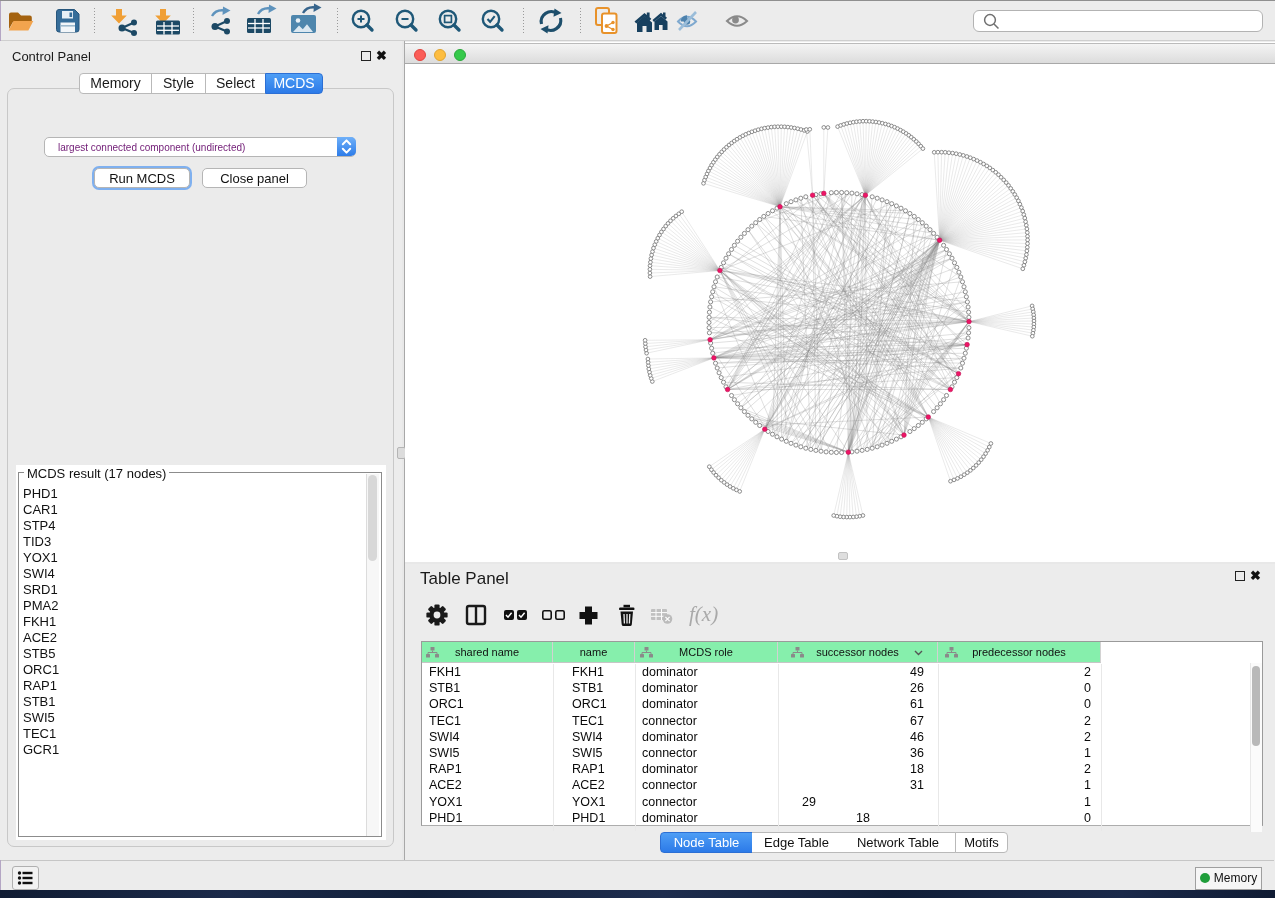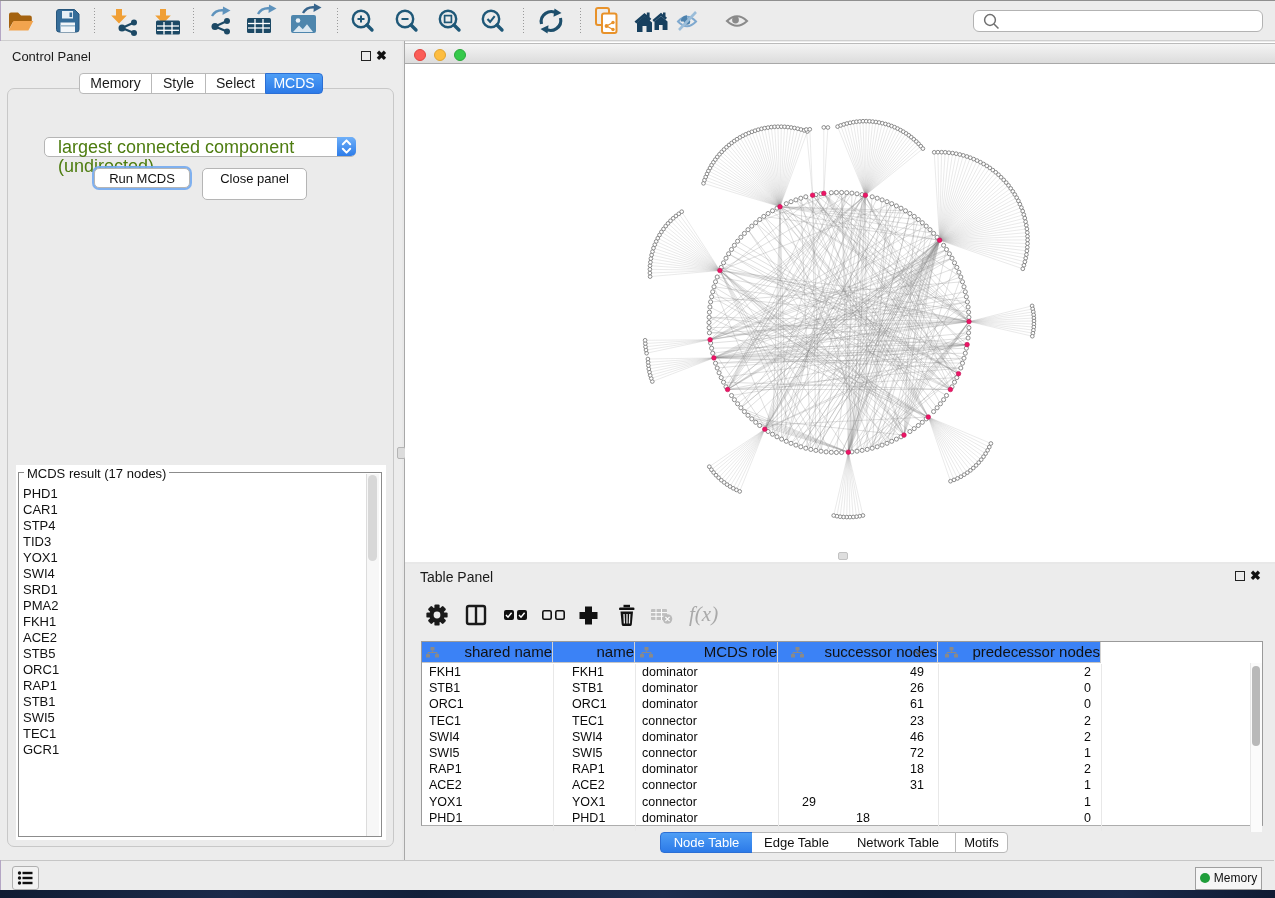--- a/index.html
+++ b/index.html
@@ -14,40 +14,40 @@
 #searchbox{left:973px;top:10px;width:290px;height:22px;background:#fff;border:1px solid #b3b3b3;border-radius:6px}
 
 #cpanel{left:0;top:41px;width:401px;height:819px;background:#ececec}
 #cpanel .hdr{position:absolute;left:12px;top:8px;font-size:13px;color:#1a1a1a}
 .sqicon{position:absolute;width:10px;height:10px;border:1.5px solid #222}
 .xicon{position:absolute;font-size:13px;font-weight:bold;color:#111}
 #tabpane{position:absolute;left:7px;top:47px;width:387px;height:759px;background:#ebebeb;border:1px solid #c8c8c8;border-radius:7px}
 .tab{position:absolute;top:32px;height:21px;background:#fff;border:1px solid #b9b9b9;font-size:14px;color:#1a1a1a;text-align:center;line-height:19px}
 .tabsel{background:linear-gradient(#4e9ef5,#2c7ae8);color:#fff;border-color:#2c6fd4}
 
-.combo{position:absolute;background:#fff;border:1px solid #b5b5b5;border-radius:5px;font-size:18px;color:#4d7c0f}
+.combo{position:absolute;background:#fff;border:1px solid #b5b5b5;border-radius:5px;font-size:10px;color:#701a75}
 .combostep{position:absolute;right:-1px;top:-1px;width:19px;height:19px;border-radius:0 5px 5px 0;background:linear-gradient(#6fb0f9,#2d7ce9)}
 .btn{position:absolute;background:#fff;border:1px solid #b5b5b5;border-radius:5px;font-size:13px;color:#111;text-align:center}
 
 #vsplit{left:402px;top:41px;width:3px;height:819px;background:#e8e8e8;border-right:1px solid #a8a8a8}
 #vgrip{left:397px;top:447px;width:9px;height:12px;background:#dcdcdc;border:1px solid #b5b5b5;border-radius:2px}
 
 #netwin{left:405px;top:42px;width:870px;height:520px;background:#fff}
 #nettitle{position:absolute;left:0;top:1px;width:870px;height:21px;background:linear-gradient(#f4f4f4,#dcdcdc);border-top:1px solid #bbb;border-bottom:1px solid #a8a8a8}
 #nettitle .t{position:absolute;left:0;right:0;top:3px;text-align:center;font-size:13px;color:#2d2d2d}
 .light{position:absolute;top:5px;width:12px;height:12px;border-radius:50%}
 
 
 #hsplit{left:405px;top:562px;width:870px;height:2px;background:#e8e8e8}
 #hgrip{left:838px;top:552px;width:10px;height:8px;background:#dedede;border:1px solid #c2c2c2;border-radius:2px}
 
 #tpanel{left:405px;top:564px;width:870px;height:296px;background:#ececec}
-#tpanel .hdr{position:absolute;left:15px;top:5px;font-size:14px;color:#1a1a1a}
+#tpanel .hdr{position:absolute;left:15px;top:5px;font-size:17px;color:#1a1a1a}
 #ttable{position:absolute;left:16px;top:77px;width:842px;height:185px;background:#fff;border:1px solid #9a9a9a;border-bottom:1px solid #adadad}
-.thead{position:absolute;left:0;top:0;height:21px;background:#3b82f6;border-right:1px solid #d2d2d2;border-bottom:1px solid #c6c6c6;font-size:15px;color:#111;text-align:right;line-height:20px}
+.thead{position:absolute;left:0;top:0;height:21px;background:#86efac;border-right:1px solid #d2d2d2;border-bottom:1px solid #c6c6c6;font-size:11px;color:#111;text-align:center;line-height:20px}
 .trow{position:absolute;font-size:12.5px;color:#0a0a0a;height:16px;line-height:16px}
 .btab{position:absolute;top:268px;height:21px;background:#fff;border:1px solid #b9b9b9;font-size:13px;color:#111;text-align:center;line-height:19px}
 .btab.tabsel{background:linear-gradient(#4e9ef5,#2c7ae8);color:#fff;border-color:#2c6fd4}
 
 #statusbar{left:1px;top:860px;width:1273px;height:30px;background:#ececec;border-top:1px solid #c6c6c6;border-radius:0 0 7px 7px}
 #listbtn{position:absolute;left:11px;top:5px;width:27px;height:24px;background:#f2f2f2;border:1px solid #b0b0b0;border-radius:3px}
 #membtn{position:absolute;right:12px;top:6px;width:67px;height:23px;background:#f6f6f6;border:1px solid #9f9f9f;font-size:12px;color:#111;line-height:21px;text-align:center}
 #wallpaper{left:0;top:890px;width:1275px;height:8px;background:linear-gradient(90deg,#101c33,#1b2a4a 18%,#12203a 33%,#1e2d4e 52%,#101e38 70%,#1a294a 88%,#0f1b33)}
 svg{position:absolute}
 </style></head>
@@ -182,21 +182,21 @@
  <div class="tab" style="left:205px;width:61px">Select</div>
  <div class="tab tabsel" style="left:265px;width:58px;border-radius:0 4px 4px 0">MCDS</div>
  <div class="combo" style="left:44px;top:96px;width:312px;height:20px;line-height:19px;padding-left:13px">largest connected component (undirected)
   <div class="combostep">
         <svg width="19" height="19" viewBox="0 0 19 19">
           <path d="M5.8 7.2 L9.5 3.4 L13.2 7.2 M5.8 11.8 L9.5 15.6 L13.2 11.8" fill="none" stroke="#fff" stroke-width="2" stroke-linecap="round" stroke-linejoin="round"></path>
         </svg>
       </div>
  </div>
  <div class="btn" style="left:94px;top:127px;width:96px;height:20px;line-height:19px;box-shadow:0 0 0 2px rgba(115,170,240,.9)">Run MCDS</div>
- <div class="btn" style="left:202px;top:127px;width:105px;height:32px;line-height:19px">Close panel</div>
+ <div class="btn" style="left:202px;top:127px;width:105px;height:20px;line-height:19px">Close panel</div>
  <div class="abs" style="left:16px;top:424px;width:370px;height:375px;background:#fff"></div>
  <div class="abs" style="left:18px;top:431px;width:364px;height:365px;border:1px solid #8c8c8c;background:#fff">
    <div class="abs" style="left:347px;top:1px;width:13px;height:362px;background:#f7f7f7;border-left:1px solid #dcdcdc"></div>
    <div class="abs" style="left:349px;top:2px;width:9px;height:86px;background:#d8d8d8;border-radius:5px"></div>
  </div>
  <div class="abs" style="left:24px;top:425px;background:#fff;padding:0 3px;font-size:13px;color:#111">MCDS result (17 nodes)</div>
  <div class="abs" style="left:23px;top:445px;font-size:13px;line-height:16px;color:#111">PHD1<br>CAR1<br>STP4<br>TID3<br>YOX1<br>SWI4<br>SRD1<br>PMA2<br>FKH1<br>ACE2<br>STB5<br>ORC1<br>RAP1<br>STB1<br>SWI5<br>TEC1<br>GCR1</div>
 </div>
 <div class="abs" id="vsplit"></div>
 <div class="abs" id="vgrip"></div>
@@ -685,31 +685,31 @@
 <div class="trow" style="left:380px;top:38.2px;width:122px;text-align:right">26</div>
 <div class="trow" style="left:560px;top:38.2px;width:109px;text-align:right">0</div>
 <div class="trow" style="left:7px;top:54.4px;width:120px">ORC1</div>
 <div class="trow" style="left:150px;top:54.4px;width:60px">ORC1</div>
 <div class="trow" style="left:220px;top:54.4px;width:130px">dominator</div>
 <div class="trow" style="left:380px;top:54.4px;width:122px;text-align:right">61</div>
 <div class="trow" style="left:560px;top:54.4px;width:109px;text-align:right">0</div>
 <div class="trow" style="left:7px;top:70.6px;width:120px">TEC1</div>
 <div class="trow" style="left:150px;top:70.6px;width:60px">TEC1</div>
 <div class="trow" style="left:220px;top:70.6px;width:130px">connector</div>
-<div class="trow" style="left:380px;top:70.6px;width:122px;text-align:right">23</div>
+<div class="trow" style="left:380px;top:70.6px;width:122px;text-align:right">67</div>
 <div class="trow" style="left:560px;top:70.6px;width:109px;text-align:right">2</div>
 <div class="trow" style="left:7px;top:86.8px;width:120px">SWI4</div>
 <div class="trow" style="left:150px;top:86.8px;width:60px">SWI4</div>
 <div class="trow" style="left:220px;top:86.8px;width:130px">dominator</div>
 <div class="trow" style="left:380px;top:86.8px;width:122px;text-align:right">46</div>
 <div class="trow" style="left:560px;top:86.8px;width:109px;text-align:right">2</div>
 <div class="trow" style="left:7px;top:103.0px;width:120px">SWI5</div>
 <div class="trow" style="left:150px;top:103.0px;width:60px">SWI5</div>
 <div class="trow" style="left:220px;top:103.0px;width:130px">connector</div>
-<div class="trow" style="left:380px;top:103.0px;width:122px;text-align:right">72</div>
+<div class="trow" style="left:380px;top:103.0px;width:122px;text-align:right">36</div>
 <div class="trow" style="left:560px;top:103.0px;width:109px;text-align:right">1</div>
 <div class="trow" style="left:7px;top:119.2px;width:120px">RAP1</div>
 <div class="trow" style="left:150px;top:119.2px;width:60px">RAP1</div>
 <div class="trow" style="left:220px;top:119.2px;width:130px">dominator</div>
 <div class="trow" style="left:380px;top:119.2px;width:122px;text-align:right">18</div>
 <div class="trow" style="left:560px;top:119.2px;width:109px;text-align:right">2</div>
 <div class="trow" style="left:7px;top:135.4px;width:120px">ACE2</div>
 <div class="trow" style="left:150px;top:135.4px;width:60px">ACE2</div>
 <div class="trow" style="left:220px;top:135.4px;width:130px">connector</div>
 <div class="trow" style="left:380px;top:135.4px;width:122px;text-align:right">31</div>

